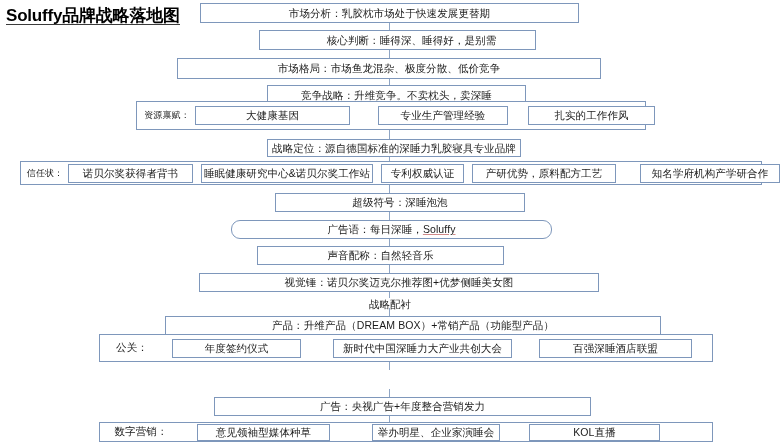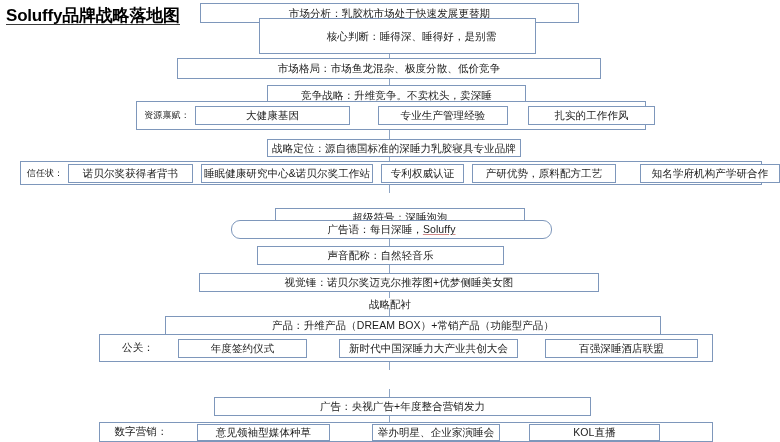--- a/index.html
+++ b/index.html
@@ -135,21 +135,21 @@
   <div class="spine" style="top:308px;height:8px;"></div>
   <div class="spine" style="top:335px;height:8px;"></div>
   <div class="spine" style="top:362px;height:8px;"></div>
   <div class="spine" style="top:389px;height:8px;"></div>
   <div class="spine" style="top:416px;height:7px;"></div>
 
   <div class="box" style="left:200px;top:3px;width:379px;height:20px;">
     <span>市场分析：乳胶枕市场处于快速发展更替期</span>
   </div>
 
-  <div class="box" style="left:259px;top:18px;width:277px;height:36px;padding-left:28px;">
+  <div class="box" style="left:259px;top:30px;width:277px;height:20px;padding-left:28px;">
     <span>核心判断：睡得深、睡得好，是别需</span>
   </div>
 
   <div class="box" style="left:177px;top:58px;width:424px;height:21px;">
     <span>市场格局：市场鱼龙混杂、极度分散、低价竞争</span>
   </div>
 
   <div class="box" style="left:267px;top:85px;width:259px;height:21px;">
     <span>竞争战略：升维竞争。不卖枕头，卖深睡</span>
   </div>
@@ -183,21 +183,21 @@
       <span>专利权威认证</span>
     </div>
     <div class="chip" style="width:144px;margin-left:8px;">
       <span>产研优势，原料配方工艺</span>
     </div>
     <div class="chip" style="width:140px;margin-left:24px;">
       <span>知名学府机构产学研合作</span>
     </div>
   </div>
 
-  <div class="box" style="left:275px;top:208px;width:250px;height:19px;">
+  <div class="box" style="left:275px;top:193px;width:250px;height:19px;">
     <span>超级符号：深睡泡泡</span>
   </div>
 
   <div class="box" style="left:231px;top:220px;width:321px;height:19px;border-radius:9px;">
     <span>广告语：每日深睡，</span>
       <span class="brandmark">Soluffy</span>
   </div>
 
   <div class="box" style="left:257px;top:246px;width:247px;height:19px;">
     <span>声音配称：自然轻音乐</span>
@@ -206,21 +206,21 @@
   <div class="box" style="left:199px;top:273px;width:400px;height:19px;">
     <span>视觉锤：诺贝尔奖迈克尔推荐图+优梦侧睡美女图</span>
   </div>
 
   <div class="caption" style="left:340px;top:299px;width:100px;">战略配衬</div>
 
   <div class="box" style="left:165px;top:316px;width:496px;height:19px;">
     <span>产品：升维产品（DREAM BOX）+常销产品（功能型产品）</span>
   </div>
 
-  <div class="group-frame" style="left:99px;top:334px;width:614px;height:28px;padding:0 12px;">
+  <div class="group-frame" style="left:99px;top:334px;width:614px;height:28px;padding:0 6px;">
     <div class="group-label big" style="width:52px;">公关：</div>
     <div class="chip" style="width:129px;margin-left:14px;">
       <span>年度签约仪式</span>
     </div>
     <div class="chip" style="width:179px;margin-left:32px;">
       <span>新时代中国深睡力大产业共创大会</span>
     </div>
     <div class="chip" style="width:153px;margin-left:27px;">
       <span>百强深睡酒店联盟</span>
     </div>

